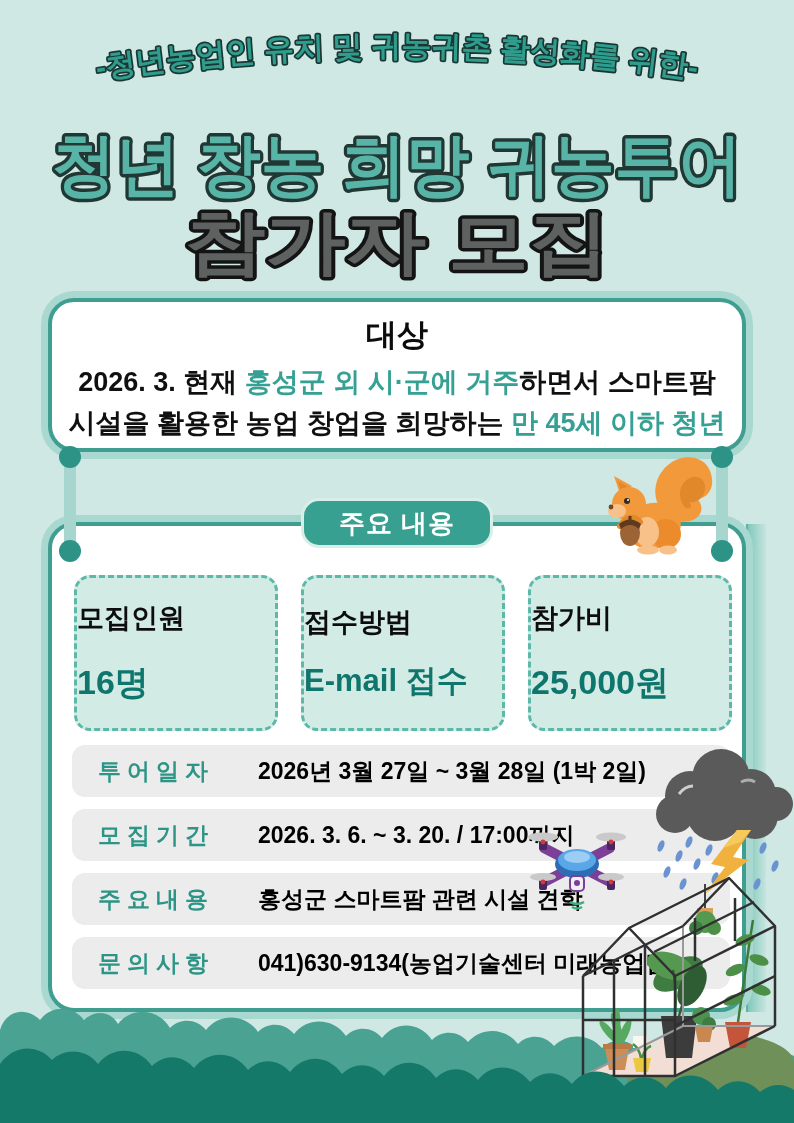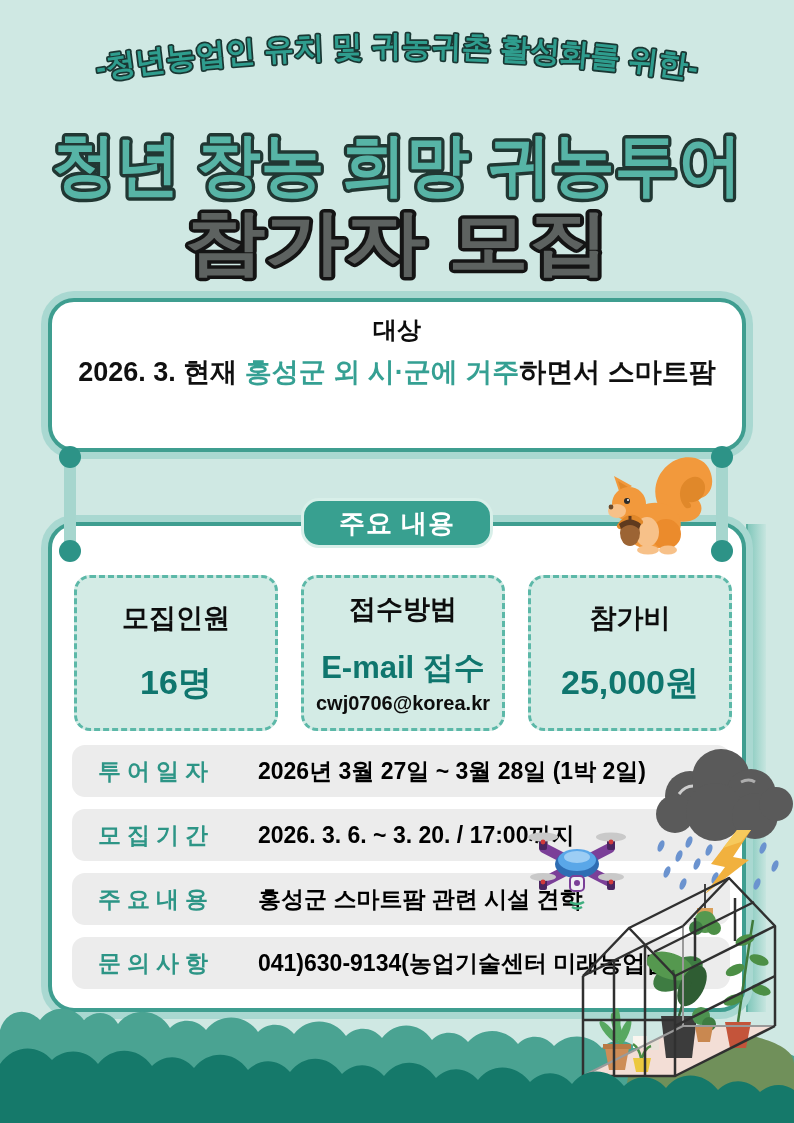--- a/index.html
+++ b/index.html
@@ -11,21 +11,21 @@
   
   .tagline-svg{ position:absolute; left:0; top:14px; width:794px; height:86px; z-index:2; }
   .title-svg{ position:absolute; left:0; top:92px; width:794px; height:190px; z-index:2; }
 
   
   .panel{ position:absolute; background:#ffffff; border:4px solid #3f9e90;
     border-radius:26px; box-shadow:0 0 0 7px #a9d8d1; z-index:2; }
   .target-box{ left:48px; top:298px; width:698px; height:154px; text-align:center; }
   .main-box{ left:48px; top:522px; width:698px; height:490px; }
 
-  .target-heading{ margin-top:12px; font-size:24px; font-weight:bold; color:#0c0c0c; }
+  .target-heading{ margin-top:12px; font-size:31px; font-weight:bold; color:#0c0c0c; }
   .target-text{ margin-top:6px; font-size:27px; font-weight:bold; color:#101010; line-height:1.52; }
   .target-text .em{ color:#35a093;margin-top:8px; }
 
   
   .connector{ position:absolute; width:26px; height:120px; top:444px; z-index:3; }
   .connector.left{ left:57px; } .connector.right{ left:709px; }
   .connector .bar{ position:absolute; left:7px; top:8px; width:12px; height:104px;
     background:#a6d6ce; border-radius:6px; }
   .connector .dot{ position:absolute; left:2px; width:22px; height:22px;
     border-radius:50%; background:#2d9387; }
@@ -33,21 +33,21 @@
 
   
   .section-badge{ position:absolute; left:301px; top:498px; width:192px; height:50px;
     background:#38a090; border:3px solid #d8efe9; border-radius:18px; z-index:4;
     display:flex; align-items:center; justify-content:center;
     color:#ffffff; font-size:26px; font-weight:bold; letter-spacing:1px; }
 
   
   .cards{ position:absolute; left:22px; top:49px; width:658px; display:flex; gap:23px; }
   .card{ width:204px; height:156px; background:#d3ebe5; border:3px dashed #5cb8a8;
-    border-radius:16px; display:flex; flex-direction:column; align-items:center;
+    border-radius:16px; display:flex; flex-direction:column; align-items:flex-start;
     justify-content:center; text-align:center; }
   .card-title{ font-size:27px; font-weight:bold; color:#0d0d0d; }
   .card-value{ font-size:34px; font-weight:bold; color:#0f766e; margin-top:24px; }
   .card .email-card-value{ font-size:31px; margin-top:20px; }
   .card-email{ font-size:20px; font-weight:bold; color:#0d0d0d; margin-top:3px; }
 
   
   .rows{ position:absolute; left:20px; top:219px; width:658px; display:flex;
     flex-direction:column; gap:12px; }
   .info-row{ height:52px; background:#ececec; border-radius:13px;
@@ -84,20 +84,21 @@
     <text x="397" y="96" text-anchor="middle" font-size="68" font-weight="bold" textLength="690" lengthAdjust="spacingAndGlyphs" fill="#57b4a6" stroke="#213733" stroke-width="7" paint-order="stroke" stroke-linejoin="round">청년 창농 희망 귀농투어</text>
     <text x="397" y="174" text-anchor="middle" font-size="70" font-weight="bold" textLength="424" lengthAdjust="spacingAndGlyphs" fill="#5d6260" stroke="#141414" stroke-width="7" paint-order="stroke" stroke-linejoin="round">참가자 모집</text>
   </svg>
 
   <div class="side-strip"></div>
 
   <div class="panel target-box">
     <div class="target-heading">대상</div>
     <div class="target-text">
       <div><span>2026. 3. 현재 </span><span class="em">홍성군 외 시·군에 거주</span><span>하면서 스마트팜</span></div>
+      <div><span>시설을 활용한 농업 창업을 희망하는 </span><span class="em">만 45세 이하 청년</span></div>
     </div>
   </div>
 
   <div class="connector left">
     <div class="bar"></div>
     <div class="dot top"></div>
     <div class="dot bottom"></div>
   </div>
   <div class="connector right">
     <div class="bar"></div>
@@ -130,21 +131,20 @@
 
   <div class="panel main-box">
     <div class="cards">
       <div class="card">
         <div class="card-title">모집인원</div>
         <div class="card-value">16명</div>
       </div>
       <div class="card">
         <div class="card-title">접수방법</div>
         <div class="card-value email-card-value">E-mail 접수</div>
-        <div class="card-email">cwj0706@korea.kr</div>
       </div>
       <div class="card">
         <div class="card-title">참가비</div>
         <div class="card-value">25,000원</div>
       </div>
     </div>
 
     <div class="rows">
       <div class="info-row">
         <div class="row-label">투어일자</div>

